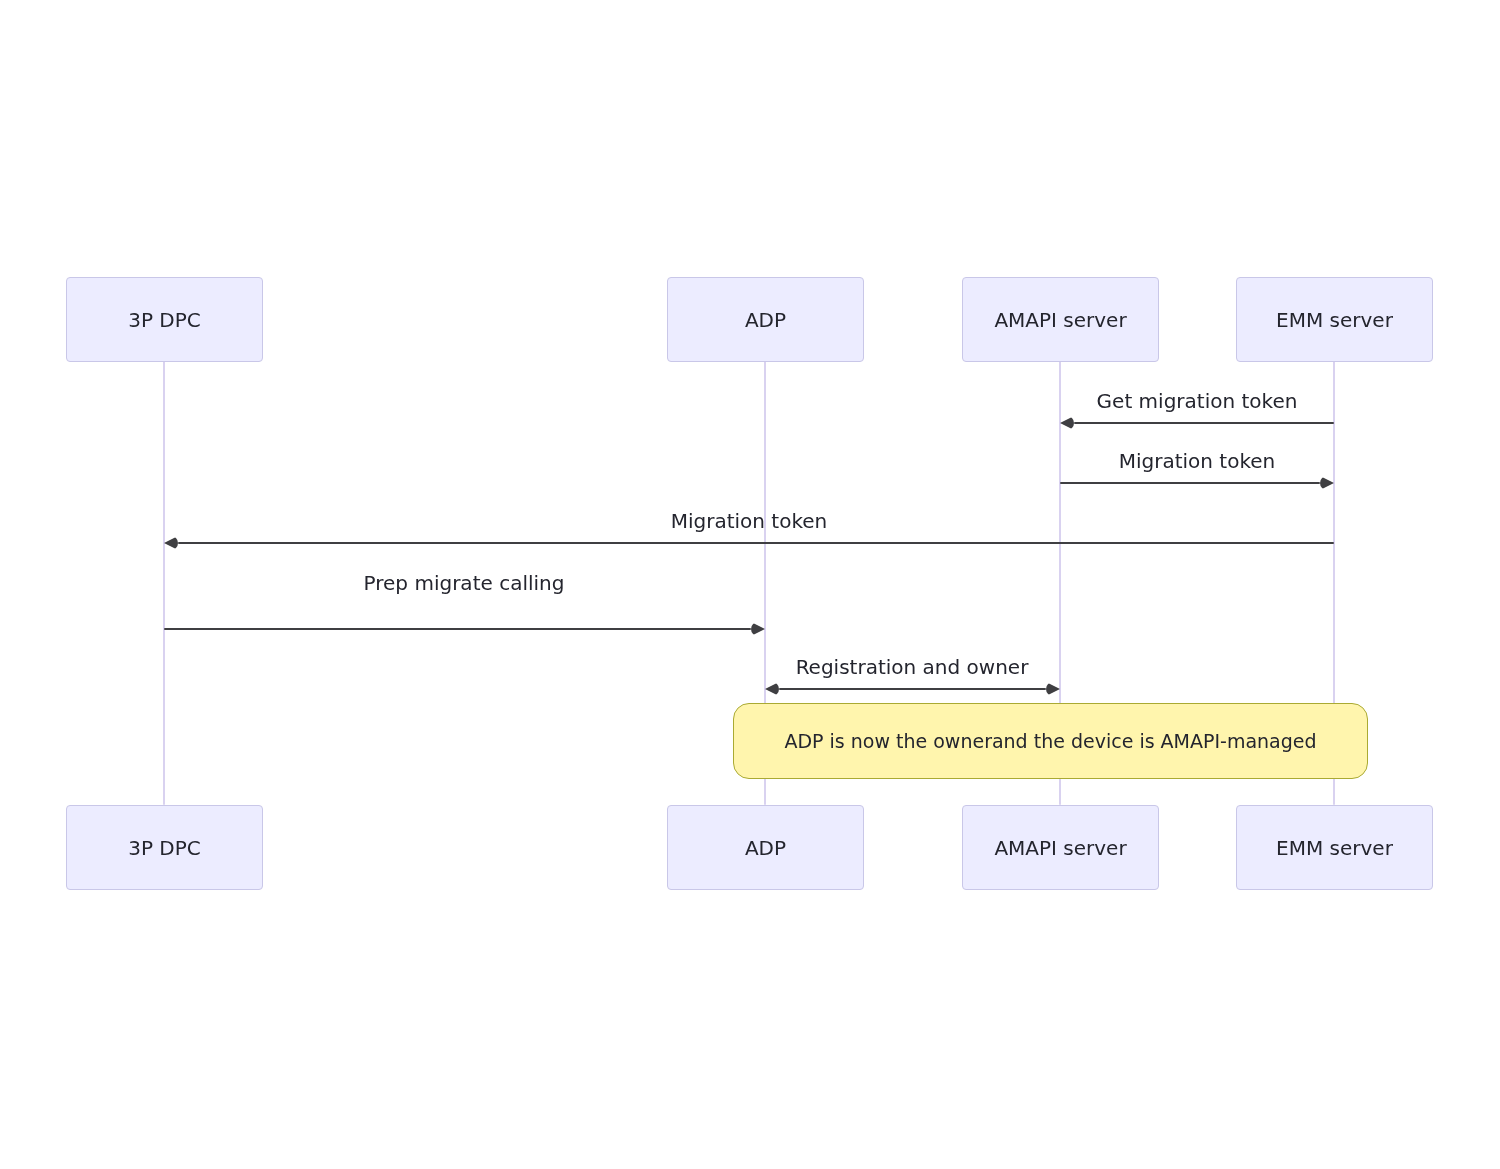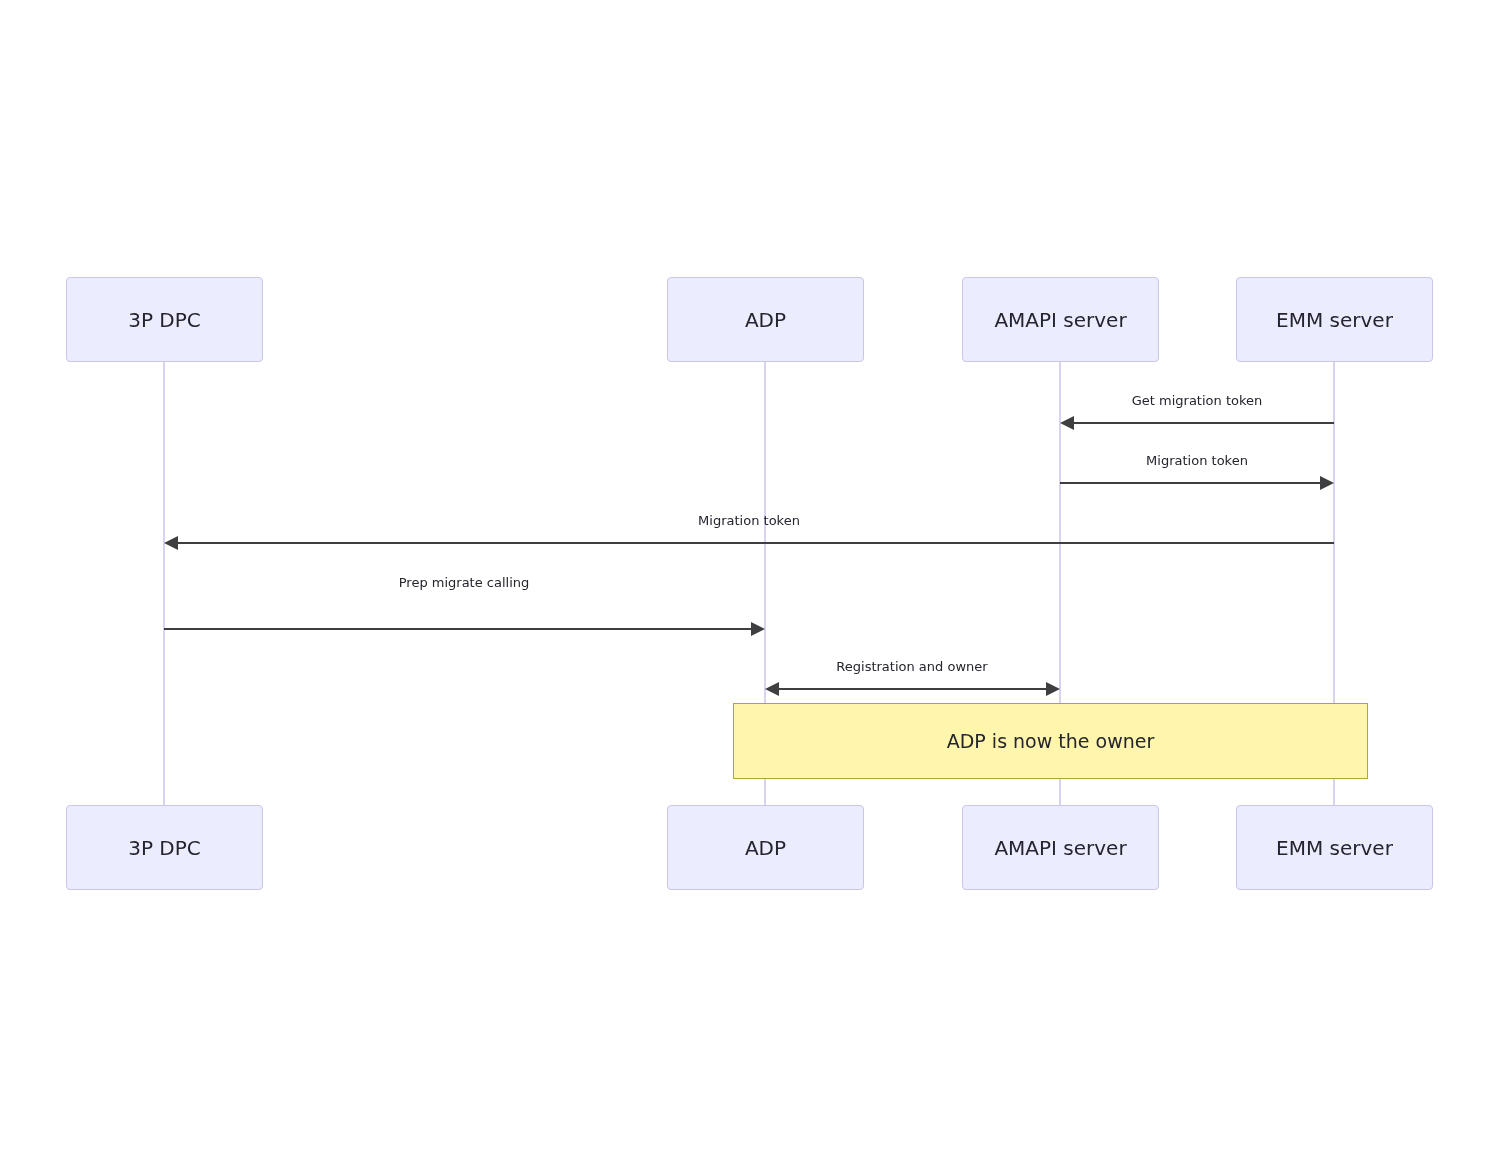--- a/index.html
+++ b/index.html
@@ -1,15 +1,15 @@
 <!DOCTYPE html>
 <html style="--actor-fill: #ECECFF; --actor-border: #c9c7e8; --lifeline: #d9d2f0; --arrow: #3f3f42; --note-fill: #fff5ad; --note-border: #aaaa33; --text: #24252e;"><head>
 <meta charset="utf-8">
 <style>
-  * { margin: 0; padding: 0; box-sizing: border-box; }
+  * { margin: 0; padding: 0; box-sizing: border-box; border-radius: 16px; }
   html, body { background: #ffffff; }
   .canvas {
     position: relative;
     width: 1500px;
     height: 1169px;
     background: #ffffff;
     font-family: "DejaVu Sans", "Liberation Sans", sans-serif;
     overflow: hidden;
   }
   .lifeline {
@@ -30,21 +30,21 @@
     align-items: center;
     justify-content: center;
   }
   .actor-box span {
     font-size: 20px;
     color: var(--text, #24252e);
   }
   .msg-label {
     position: absolute;
     text-align: center;
-    font-size: 13px;
+    font-size: 20px;
     color: var(--text, #24252e);
     line-height: 24px;
     white-space: nowrap;
   }
   .msg-line {
     position: absolute;
     height: 2px;
     background: var(--arrow, #3f3f42);
   }
   .arrowhead {
@@ -115,20 +115,21 @@
   <div class="msg-line" style="left:164px; top:628px; width:587px"></div>
   <div class="arrowhead right" style="left:751px; top:622px"></div>
 
   <div class="msg-label" style="left:762px; top:655px; width:300px">Registration and owner</div>
   <div class="msg-line" style="left:779px; top:688px; width:267px"></div>
   <div class="arrowhead left" style="left:765px; top:682px"></div>
   <div class="arrowhead right" style="left:1046px; top:682px"></div>
 
   <div class="note">
     <div>ADP is now the owner</div>
+    <div>and the device is AMAPI-managed</div>
   </div>
 
   <div class="actor-box" style="left:66px; top:805px">
     <span>3P DPC</span>
   </div>
   <div class="actor-box" style="left:667px; top:805px">
     <span>ADP</span>
   </div>
   <div class="actor-box" style="left:962px; top:805px">
     <span>AMAPI server</span>

